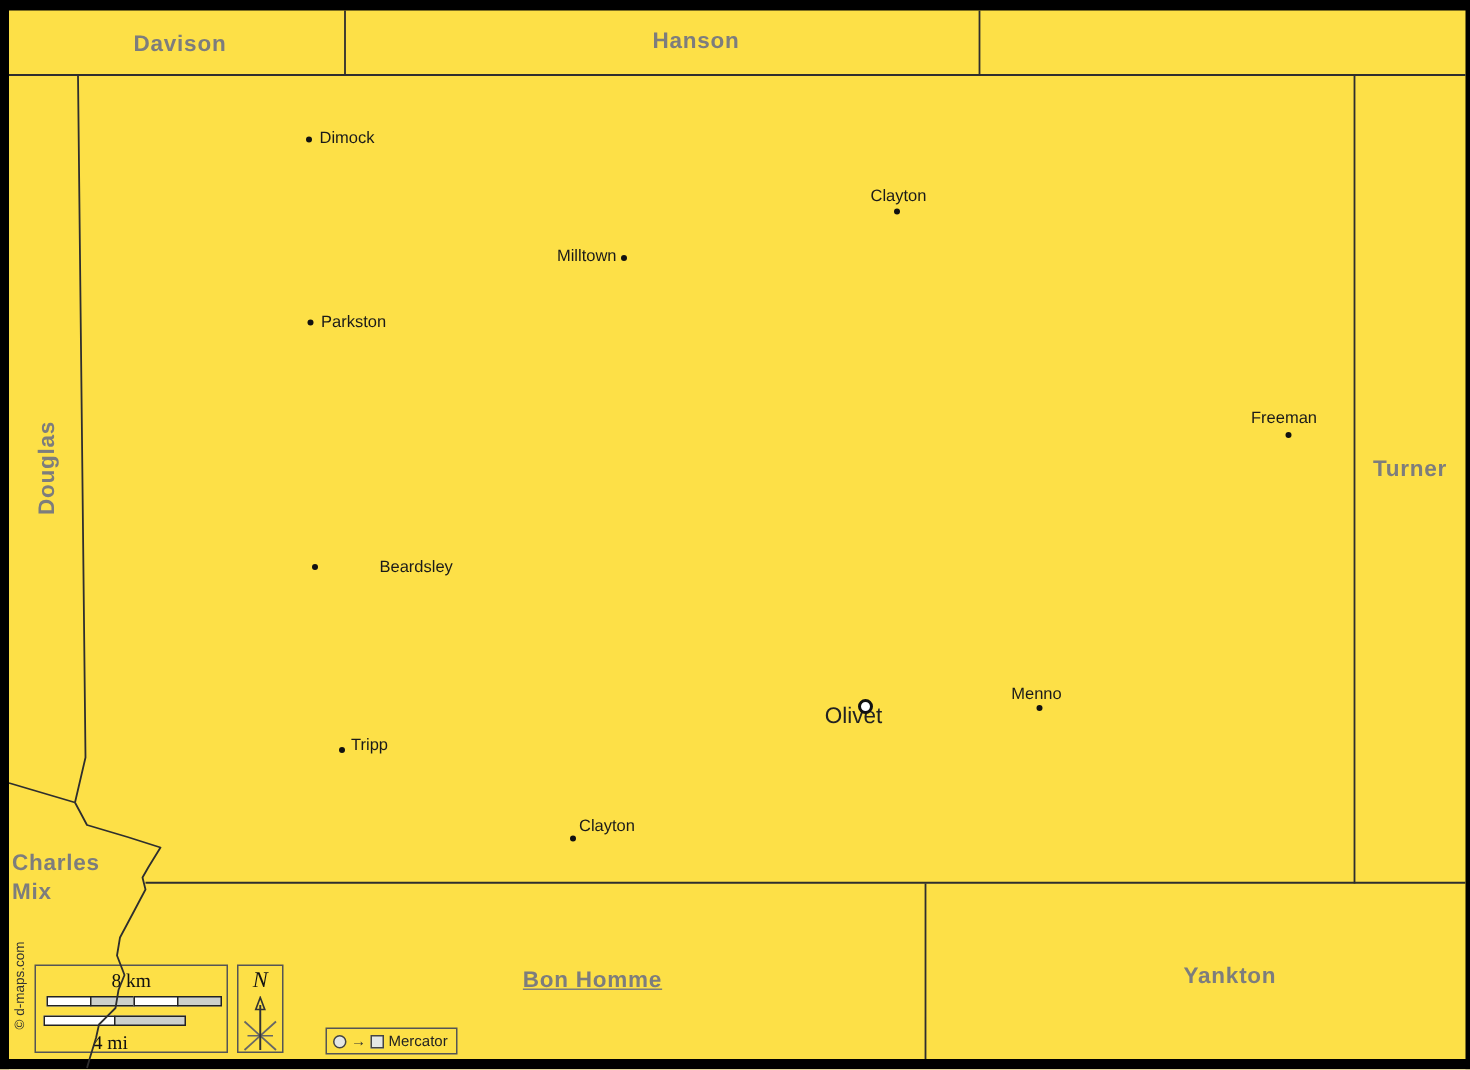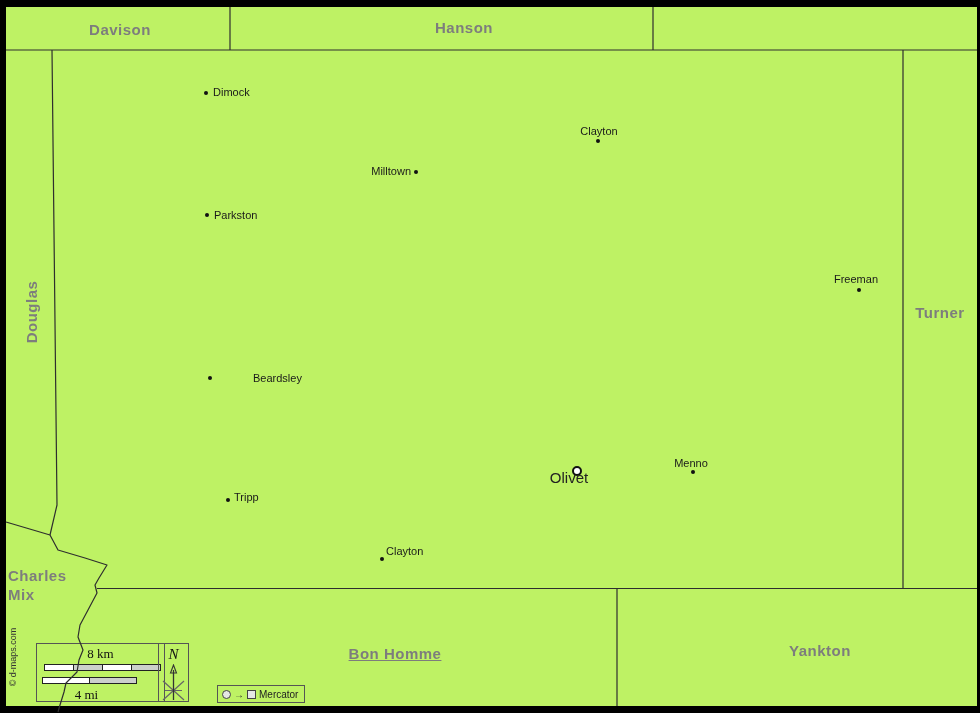--- a/index.html
+++ b/index.html
@@ -1,16 +1,16 @@
 <!DOCTYPE html>
 <html><head>
 <meta charset="utf-8">
 <style>
   html,body{margin:0;padding:0;background:#fff;}
-  #map{position:relative;width:980px;height:713px;background:#bef264;overflow:hidden;
+  #map{position:relative;width:980px;height:713px;background:#fde047;overflow:hidden;
        font-family:"Liberation Sans",sans-serif;}
   .frame{position:absolute;background:#000;}
   .county-label{position:absolute;font-weight:bold;font-size:15px;color:#7d7d7d;
                 text-align:center;letter-spacing:.5px;line-height:19px;}
   .county-label.left-align{text-align:left;}
   .rot{transform:rotate(-90deg);transform-origin:center center;}
   .town-dot{position:absolute;width:4px;height:4px;background:#111;border-radius:50%;}
   .town-label{position:absolute;font-size:11px;color:#1a1a1a;line-height:12px;white-space:nowrap;}
   .town-label.center{text-align:center;white-space:normal;}
   .town-label.right{text-align:right;}
@@ -73,21 +73,21 @@
 
   <div class="town-label center" style="left:661px;top:457px;width:60px;">Menno</div>
   <div class="town-dot" style="left:691px;top:470px;"></div>
 
   <div class="town-dot" style="left:226px;top:498px;"></div>
   <div class="town-label" style="left:234px;top:491px;">Tripp</div>
 
   <div class="town-label" style="left:386px;top:545px;">Clayton</div>
   <div class="town-dot" style="left:380px;top:557px;"></div>
 
-  <div class="legend-box" style="left:36px;top:643px;width:129px;height:59px;">
+  <div class="legend-box" style="left:23px;top:643px;width:129px;height:59px;">
     <div class="scale-text serif" style="top:2px;">8 km</div>
     <div class="bar" style="left:7px;top:20px;">
       <div class="seg f0" style="width:30px;"></div>
       <div class="seg f1" style="width:30px;"></div>
       <div class="seg f0" style="width:30px;"></div>
       <div class="seg f1" style="width:30px;"></div>
     </div>
     <div class="bar" style="left:5px;top:33px;">
       <div class="seg f0" style="width:48px;"></div>
       <div class="seg f1" style="width:48px;"></div>

